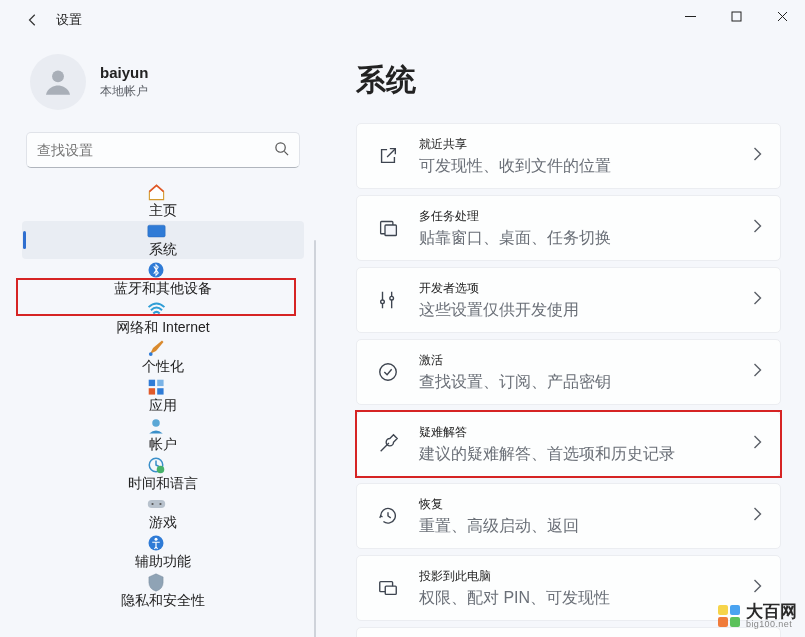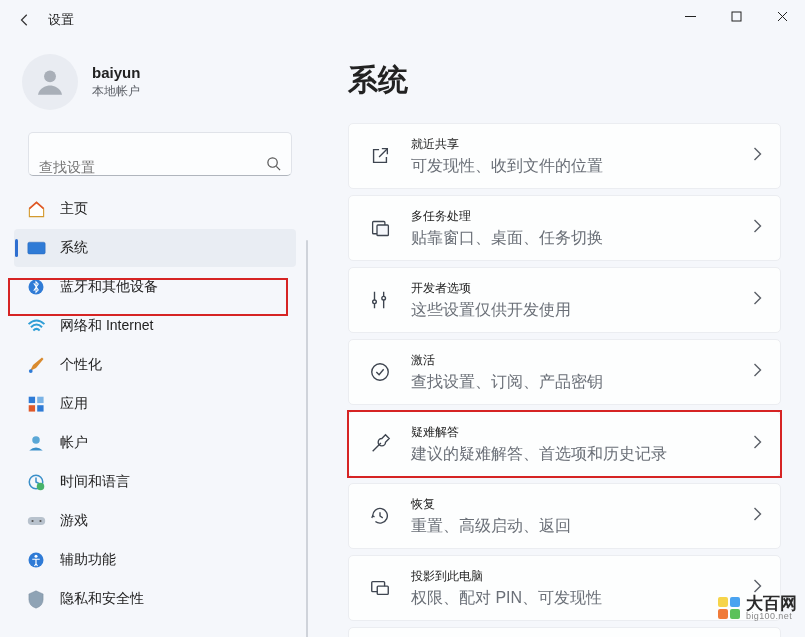--- a/index.html
+++ b/index.html
@@ -1,42 +1,42 @@
 <!DOCTYPE html>
 <html><head>
 <meta charset="utf-8">
 <style>
 * { margin: 0; padding: 0; box-sizing: border-box; font-family: "Segoe UI", "Microsoft YaHei", sans-serif; }
 body { width: 805px; height: 637px; overflow: hidden; background: #f5f7fb; position: relative; }
 
-.window { width: 805px; height: 637px; background: #f5f7fb; position: relative; }
+.window { width: 805px; height: 637px; background: #f5f7fb; position: relative; padding-left: 8px; }
 
 .titlebar { height: 40px; display: flex; align-items: center; padding: 0 8px; }
 .back-btn { width: 34px; height: 34px; display: flex; align-items: center; justify-content: center; font-size: 15px; color: #333; cursor: pointer; }
 .title { font-size: 13px; margin-left: 6px; color: #222; }
 .win-controls { position: absolute; right: 0; top: 0; display: flex; }
 .win-btn { width: 46px; height: 32px; display: flex; align-items: center; justify-content: center; color: #222; }
 .win-btn svg { width: 11px; height: 11px; }
 
 .content { display: flex; height: calc(100% - 40px); gap: 18px; }
 
 .sidebar { width: 310px; padding: 8px 10px 0 10px; overflow: hidden; position: relative; }
 .user { display: flex; align-items: center; padding: 6px 8px 18px 12px; }
 .avatar { width: 56px; height: 56px; border-radius: 50%; background: #e9ecf2; display: flex; align-items: center; justify-content: center; }
 .avatar svg { width: 34px; height: 34px; fill: #a9afb8; }
 .user-info { margin-left: 14px; }
 .user-name { font-size: 15px; font-weight: 600; color: #222; }
 .user-sub { font-size: 12px; color: #5b5f66; margin-top: 2px; }
 
-.search { margin: 4px 8px 14px 18px; height: 44px; background: #fcfdfe; border: 1px solid #e0e3e9; border-bottom: 1px solid #b0b5bd; border-radius: 5px; display: flex; align-items: flex-end; padding: 0 10px; }
+.search { margin: 4px 8px 14px 8px; height: 36px; background: #fcfdfe; border: 1px solid #e0e3e9; border-bottom: 1px solid #b0b5bd; border-radius: 5px; display: flex; align-items: center; padding: 0 10px; }
 .search input { border: none; outline: none; background: transparent; flex: 1; font-size: 14px; color: #555; }
 .search-icon { color: #555; }
 
 .nav { margin-top: 4px; }
-.nav-item { height: 38px; display: flex; align-items: center; padding: 0 12px; margin: 1px 4px; border-radius: 4px; cursor: pointer; position: relative; }
+.nav-item { height: 38px; display: flex; align-items: center; padding: 0 12px; margin: 1px 4px; border-radius: 4px; cursor: pointer; position: relative; flex-direction: column; }
 .nav-item.selected { background: #e9edf3; }
 .nav-item.selected::before { content: ""; position: absolute; left: 1px; top: 10px; width: 3px; height: 18px; background: #2f6fd0; border-radius: 2px; }
 .nav-icon { width: 20px; height: 20px; display: flex; align-items: center; justify-content: center; margin-right: 14px; }
 .nav-label { font-size: 14px; color: #222; }
 
 .highlight-red { position: absolute; left: 8px; top: 238px; width: 280px; height: 38px; border: 2px solid #d62424; pointer-events: none; }
 
 .main { flex: 1; padding: 12px 24px 0 20px; overflow: hidden; position: relative; }
 .page-title { font-size: 30px; font-weight: 600; color: #222; margin-bottom: 22px; margin-top: 8px; }
 
@@ -44,21 +44,21 @@
 .setting-item { background: #fdfefe; border: 1px solid #ebedf1; border-radius: 5px; height: 66px; display: flex; align-items: center; padding: 0 18px; cursor: pointer; position: relative; }
 .setting-item.last-partial { height: 50px; overflow: hidden; }
 .setting-icon { width: 26px; height: 26px; display: flex; align-items: center; justify-content: center; color: #3e4550; margin-right: 18px; }
 .setting-text { flex: 1; }
 .setting-title { font-size: 12px; color: #222; }
 .setting-sub { font-size: 16px; color: #6a6f77; margin-top: 3px; }
 .chevron { color: #5a5f67; }
 
 .highlight-red-main { position: absolute; border: 2px solid #d62424; pointer-events: none; }
 
-.watermark { position: absolute; right: 8px; bottom: 16px; display: flex; align-items: center; gap: 6px; }
+.watermark { position: absolute; right: 8px; bottom: 8px; display: flex; align-items: center; gap: 6px; }
 .wm-logo { width: 22px; height: 22px; display: grid; grid-template-columns: 1fr 1fr; grid-template-rows: 1fr 1fr; gap: 2px; }
 .wm-logo span { border-radius: 2px; }
 .wm-text { display: flex; flex-direction: column; line-height: 1; }
 .wm-main { font-size: 17px; font-weight: 700; color: #2a2a2a; }
 .wm-sub { font-size: 9px; color: #888; letter-spacing: 0.4px; }
 
 .scrollbar-indicator { position: absolute; right: 2px; top: 200px; width: 2px; height: 410px; background: #cfd3da; border-radius: 2px; }
 </style>
 </head>
 <body>

